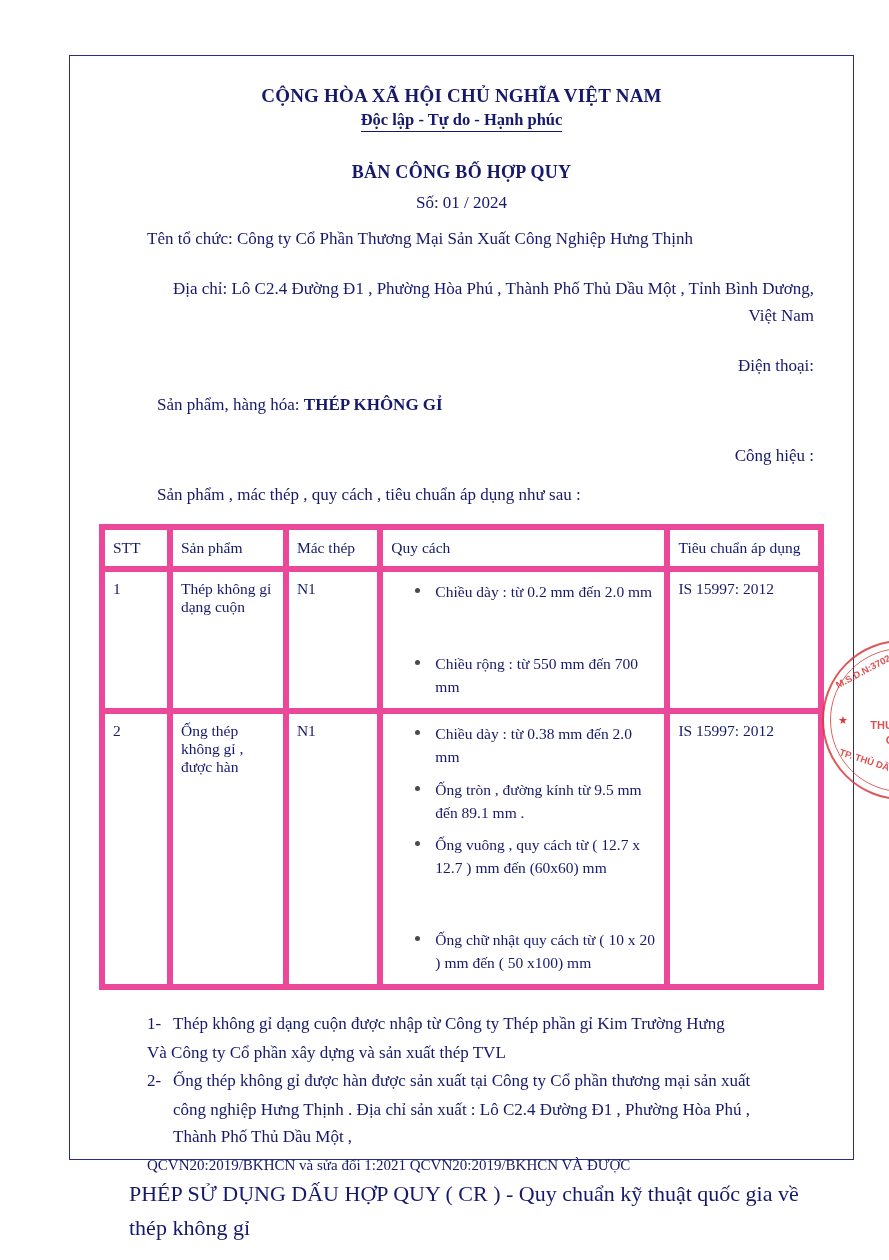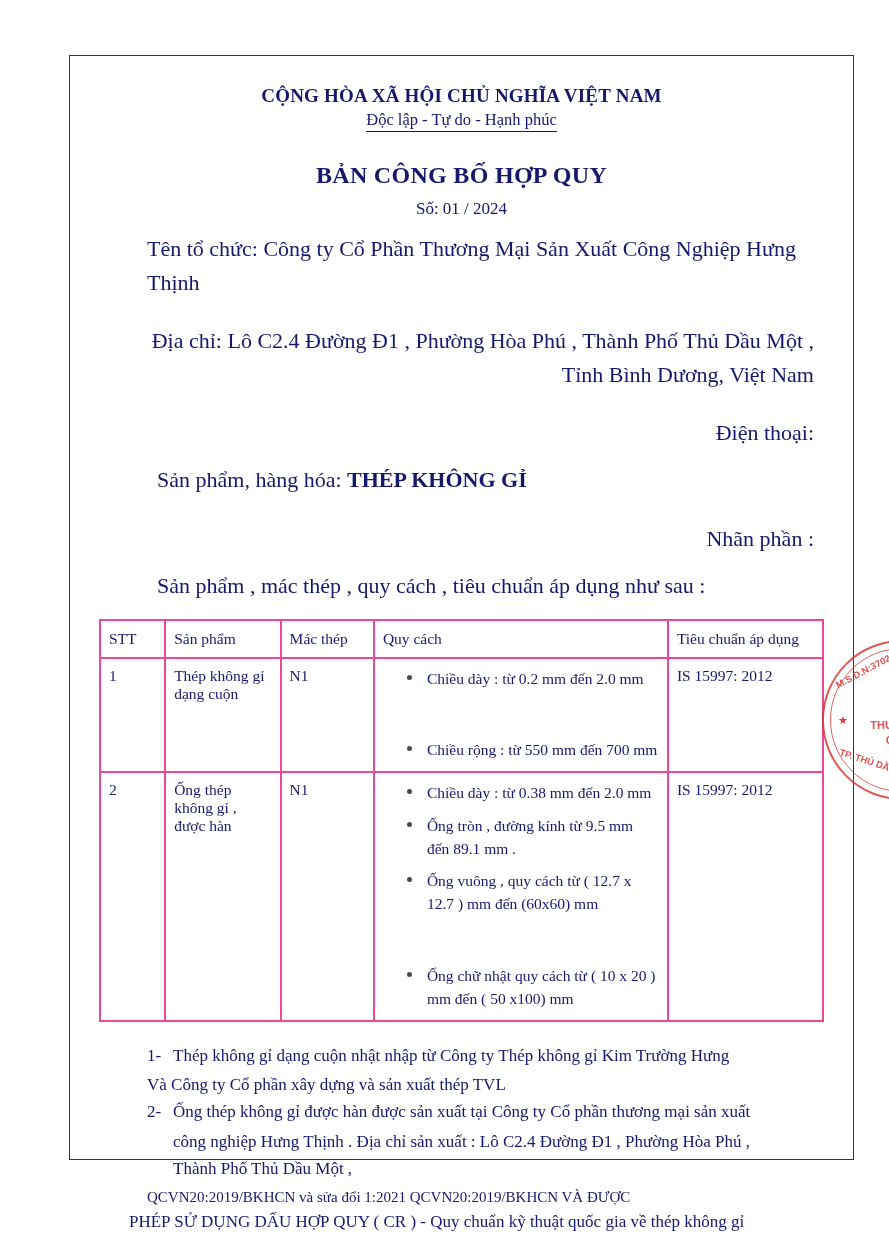--- a/index.html
+++ b/index.html
@@ -43,55 +43,55 @@
   .center { text-align: center; }
 
   .national-title {
     font-size: 19px;
     font-weight: bold;
     letter-spacing: 0.2px;
     margin-top: 10px;
   }
   .national-sub {
     font-size: 16.5px;
-    font-weight: normal;
+    font-weight: bold;
     margin-top: 3px;
     display: inline-block;
     border-bottom: 1.3px solid #16186b;
     padding-bottom: 1px;
   }
   .doc-title {
-    font-size: 24px;
+    font-size: 18px;
     font-weight: bold;
     margin-top: 30px;
     letter-spacing: 0.3px;
   }
   .doc-number {
     font-size: 17px;
     margin-top: 10px;
   }
   .para {
-    font-size: 22px;
+    font-size: 17px;
     line-height: 1.55;
     margin-top: 13px;
     padding-left: 48px;
     padding-right: 10px;
   }
   .para.tight { margin-top: 24px; text-align: right; }
   .para.indent-more { padding-left: 58px; }
   .strong-inline { font-weight: bold; }
 
   table.spec {
     margin-top: 16px;
     border-collapse: collapse;
     width: 100%;
     font-size: 15.5px;
   }
   table.spec th, table.spec td {
-    border: 2px solid #ec4899;
+    border: 6px solid #ec4899;
     vertical-align: top;
     padding: 8px 8px;
     font-weight: normal;
     text-align: left;
   }
   table.spec th {
     padding-top: 9px;
     padding-bottom: 9px;
   }
   .col-stt { width: 54px; text-align: center; }
@@ -153,21 +153,21 @@
     text-align: justify;
     padding-left: 48px;
     padding-right: 8px;
     font-size: 15px;
     line-height: 1.55;
     margin-top: 4px;
   }
   .footer-just2 {
     padding-left: 0px;
     padding-right: 8px;
-    font-size: 17px;
+    font-size: 22px;
     line-height: 1.55;
   }
 
   
   .seal {
     position: absolute;
     left: 806px;
     top: 640px;
     width: 170px;
     height: 170px;
@@ -244,21 +244,21 @@
     <div class="center doc-title">BẢN CÔNG BỐ HỢP QUY</div>
     <div class="center doc-number">Số: 01 / 2024</div>
 
     <div class="para">Tên tổ chức: Công ty Cổ Phần Thương Mại Sản Xuất Công Nghiệp Hưng Thịnh</div>
     <div class="para tight">Địa chỉ: Lô C2.4 Đường Đ1 , Phường Hòa Phú , Thành Phố Thủ Dầu Một , Tỉnh Bình Dương, Việt Nam</div>
     <div class="para tight">Điện thoại:</div>
 
     <div class="para indent-more">
       <span>Sản phẩm, hàng hóa: </span><span class="strong-inline">THÉP KHÔNG GỈ</span>
     </div>
-    <div class="para indent-more tight">Nhãn phần :</div>
+    <div class="para indent-more tight">Công hiệu :</div>
     <div class="para indent-more">Sản phẩm , mác thép , quy cách , tiêu chuẩn áp dụng như sau :</div>
 
     <table class="spec">
       <thead>
         <tr>
           <th class="col-stt">STT</th>
           <th class="col-sp">Sản phẩm</th>
           <th class="col-mac">Mác thép</th>
           <th class="col-qc">Quy cách</th>
           <th class="col-tc">Tiêu chuẩn áp dụng</th>
@@ -290,21 +290,21 @@
             </ul>
           </td>
           <td class="col-tc">IS 15997: 2012</td>
         </tr>
       </tbody>
     </table>
 
     <div class="notes">
       <div class="note-item">
         <div class="note-num">1-</div>
-        <div class="note-body">Thép không gỉ dạng cuộn nhật nhập từ Công ty Thép không gỉ Kim Trường Hưng</div>
+        <div class="note-body">Thép không gỉ dạng cuộn được nhập từ Công ty Thép phần gỉ Kim Trường Hưng</div>
       </div>
       <div>Và Công ty Cổ phần xây dựng và sản xuất thép TVL</div>
 
       <div class="note-item">
         <div class="note-num">2-</div>
         <div class="note-body">Ống thép không gỉ được hàn được sản xuất tại Công ty Cổ phần thương mại sản xuất</div>
       </div>
       <div class="note-cont">công nghiệp Hưng Thịnh . Địa chỉ sản xuất : Lô C2.4 Đường Đ1 , Phường Hòa Phú ,</div>
       <div class="note-cont">Thành Phố Thủ Dầu Một ,</div>
     </div>

